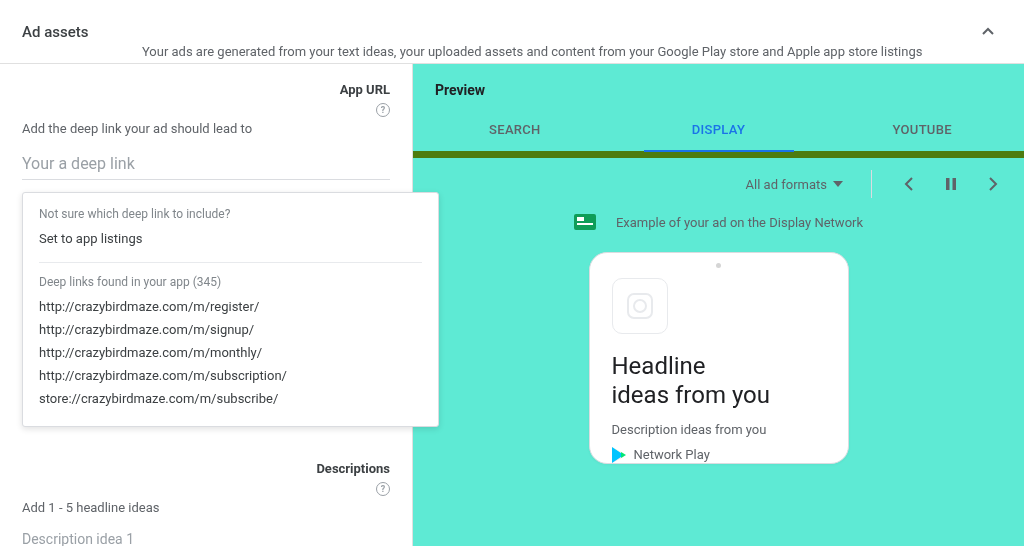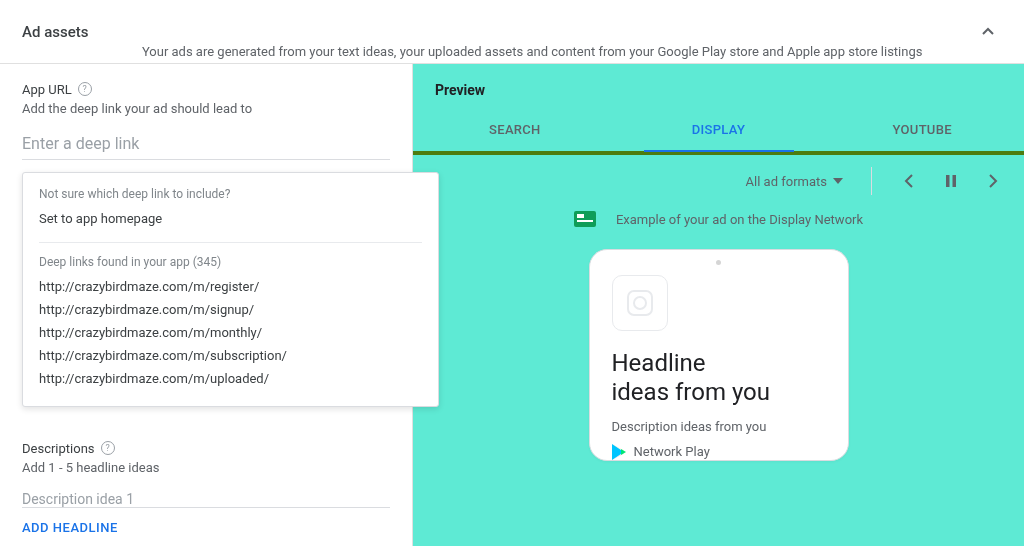--- a/index.html
+++ b/index.html
@@ -4,37 +4,37 @@
 <style>
   * { box-sizing: border-box; margin: 0; padding: 0; }
   html, body { width: 1024px; height: 546px; font-family: Roboto, Arial, sans-serif; background: #fff; overflow: hidden; }
   .header { height: 64px; border-bottom: 1px solid #e0e0e0; display: flex; align-items: center; padding: 0 24px 0 22px; }
   .header-title { font-size: 15px; font-weight: 500; color: #3c4043; }
   .header-sub { flex: 1; text-align: center; font-size: 13px; color: #5f6368; padding: 0 16px; margin-top: 40px; }
   .header-chevron { width: 24px; height: 24px; display: flex; align-items: center; justify-content: center; cursor: pointer; }
   .main { display: flex; height: calc(100% - 56px); }
   .left { width: 413px; border-right: 1px solid #e0e0e0; padding: 18px 22px 0 22px; position: relative; }
   .right { flex: 1; background: #5eead4; }
-  .section-label { font-size: 13px; font-weight: 400; color: #3c4043; display: flex; align-items: flex-start; gap: 6px; }
+  .section-label { font-size: 13px; font-weight: 700; color: #3c4043; display: flex; align-items: flex-end; gap: 6px; flex-direction: column; }
   .help-circle { width: 14px; height: 14px; border: 1.2px solid #9aa0a6; border-radius: 50%; display: inline-flex; align-items: center; justify-content: center; font-size: 9px; color: #9aa0a6; }
   .section-hint { font-size: 13px; color: #5f6368; margin-top: 4px; }
   .input-line { margin-top: 18px; border-bottom: 1px solid #dadce0; padding-bottom: 6px; }
   .input-placeholder { font-size: 16px; color: #9aa0a6; }
   .dropdown { margin-top: 12px; border: 1px solid #dadce0; border-radius: 3px; box-shadow: 0 2px 6px rgba(0,0,0,0.12); padding: 14px 16px 16px 16px; background: #fff; width: 417px; }
   .dd-hint { font-size: 12px; color: #80868b; margin-bottom: 6px; }
   .dd-item { font-size: 13px; color: #3c4043; padding: 4px 0; cursor: pointer; }
   .dd-divider { border-top: 1px solid #e8eaed; margin: 12px 0 12px 0; }
   .descriptions { margin-top: 34px; }
   .desc-input { margin-top: 16px; border-bottom: 1px solid #dadce0; padding-bottom: 0; }
   .desc-placeholder { font-size: 14px; color: #9aa0a6; }
   .counter { text-align: right; font-size: 12px; color: #5f6368; margin-top: 4px; }
   .add-headline { color: #1a73e8; font-size: 13px; font-weight: 500; letter-spacing: .5px; margin-top: 12px; cursor: pointer; }
   .preview-header { padding: 18px 0 0 22px; }
   .preview-title { font-size: 14px; font-weight: 700; color: #202124; }
-  .tabs { display: flex; border-bottom: 4px solid #4d7c0f; margin-top: 10px; }
+  .tabs { display: flex; border-bottom: 7px solid #4d7c0f; margin-top: 10px; }
   .tab { flex: 1; text-align: center; padding: 14px 0; font-size: 13px; font-weight: 500; color: #5f6368; letter-spacing: .3px; cursor: pointer; position: relative; }
   .tab.active { color: #1a73e8; }
   .tab.active::after { content: ""; position: absolute; left: 50%; transform: translateX(-50%); bottom: -1px; width: 150px; height: 2px; background: #1a73e8; }
   .controls-row { display: flex; justify-content: flex-end; align-items: center; padding: 12px 22px 0 22px; gap: 24px; }
   .formats { font-size: 13px; color: #5f6368; display: flex; align-items: center; gap: 6px; cursor: pointer; }
   .vdiv { width: 1px; height: 28px; background: #dadce0; margin: 0 4px; }
   .ctrl-btn { width: 18px; height: 18px; display: flex; align-items: center; justify-content: center; cursor: pointer; color: #5f6368; }
   .example-row { display: flex; align-items: center; justify-content: center; gap: 20px; margin-top: 16px; }
   .display-icon { width: 22px; height: 16px; background: #0f9d58; border-radius: 2px; position: relative; }
   .display-icon::before { content: ""; position: absolute; left: 3px; top: 3px; width: 7px; height: 4px; background: #fff; }
@@ -66,33 +66,33 @@
 </div>
 
 <div class="main">
   <div class="left">
     <div class="section-label">
       <span>App URL</span>
       <span class="help-circle">?</span>
     </div>
     <div class="section-hint">Add the deep link your ad should lead to</div>
     <div class="input-line">
-      <div class="input-placeholder">Enter a deep link</div>
+      <div class="input-placeholder">Your a deep link</div>
     </div>
 
     <div class="dropdown">
       <div class="dd-hint">Not sure which deep link to include?</div>
-      <div class="dd-item">Set to app homepage</div>
+      <div class="dd-item">Set to app listings</div>
       <div class="dd-divider"></div>
       <div class="dd-hint">Deep links found in your app (345)</div>
       <div class="dd-item">http://crazybirdmaze.com/m/register/</div>
       <div class="dd-item">http://crazybirdmaze.com/m/signup/</div>
       <div class="dd-item">http://crazybirdmaze.com/m/monthly/</div>
       <div class="dd-item">http://crazybirdmaze.com/m/subscription/</div>
-      <div class="dd-item">http://crazybirdmaze.com/m/uploaded/</div>
+      <div class="dd-item">store://crazybirdmaze.com/m/subscribe/</div>
     </div>
 
     <div class="descriptions">
       <div class="section-label">
         <span>Descriptions</span>
         <span class="help-circle">?</span>
       </div>
       <div class="section-hint">Add 1 - 5 headline ideas</div>
       <div class="desc-input">
         <div class="desc-placeholder">Description idea 1</div>

